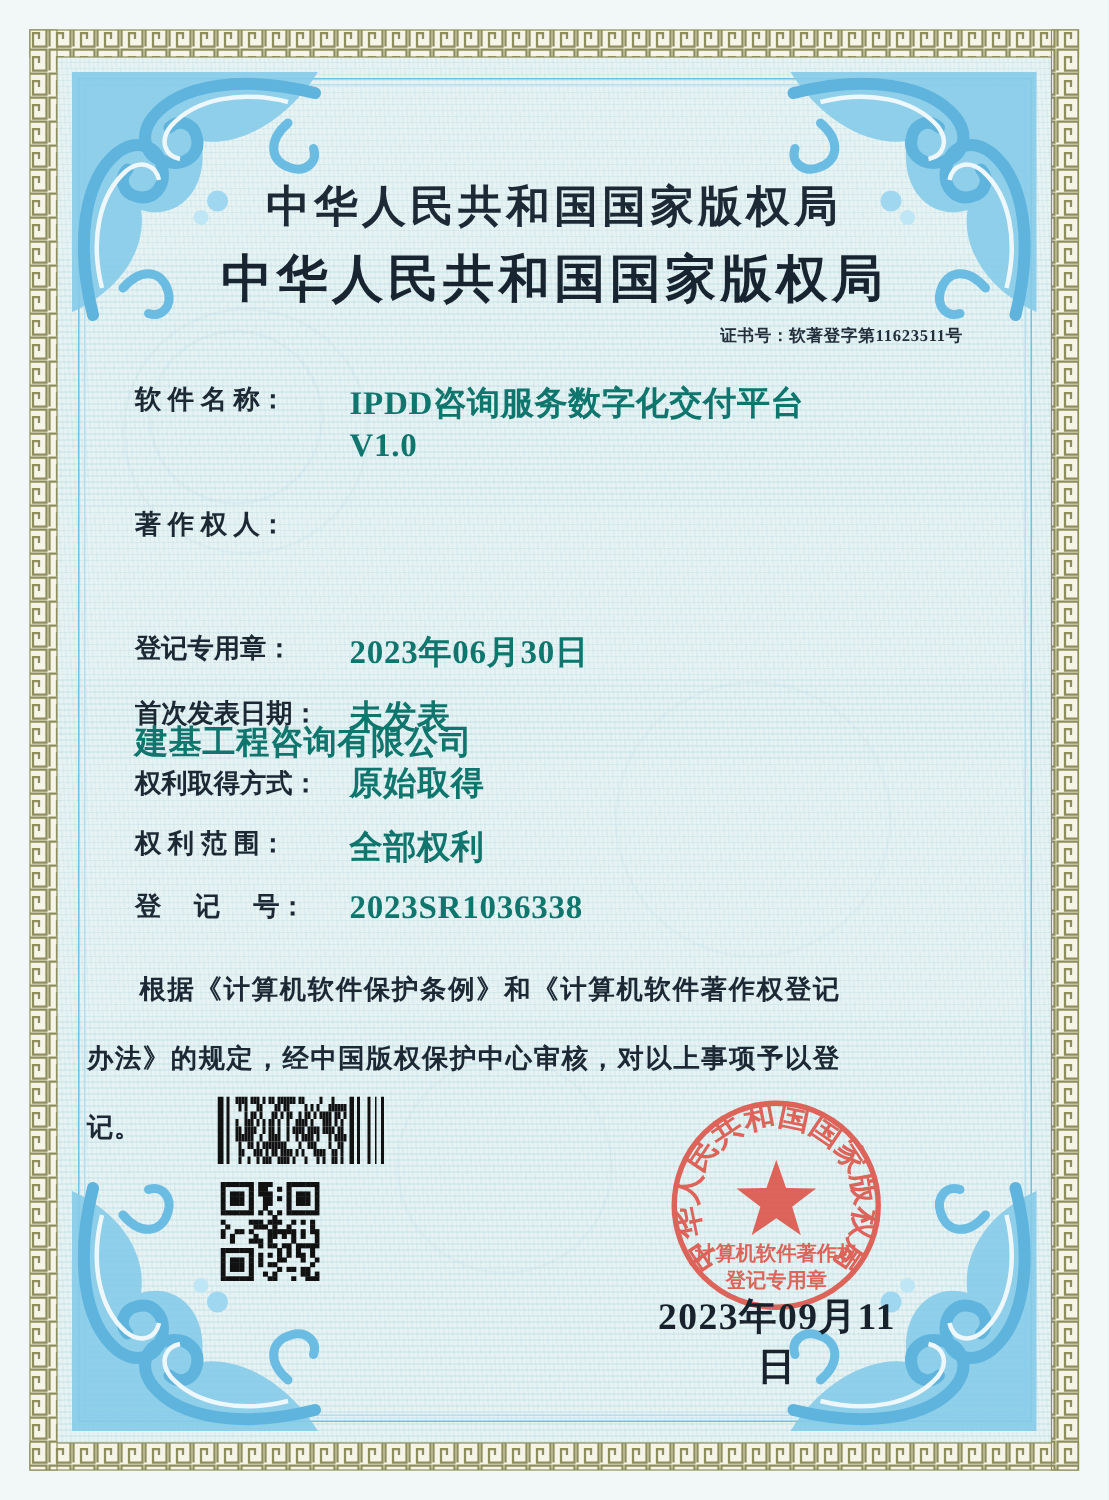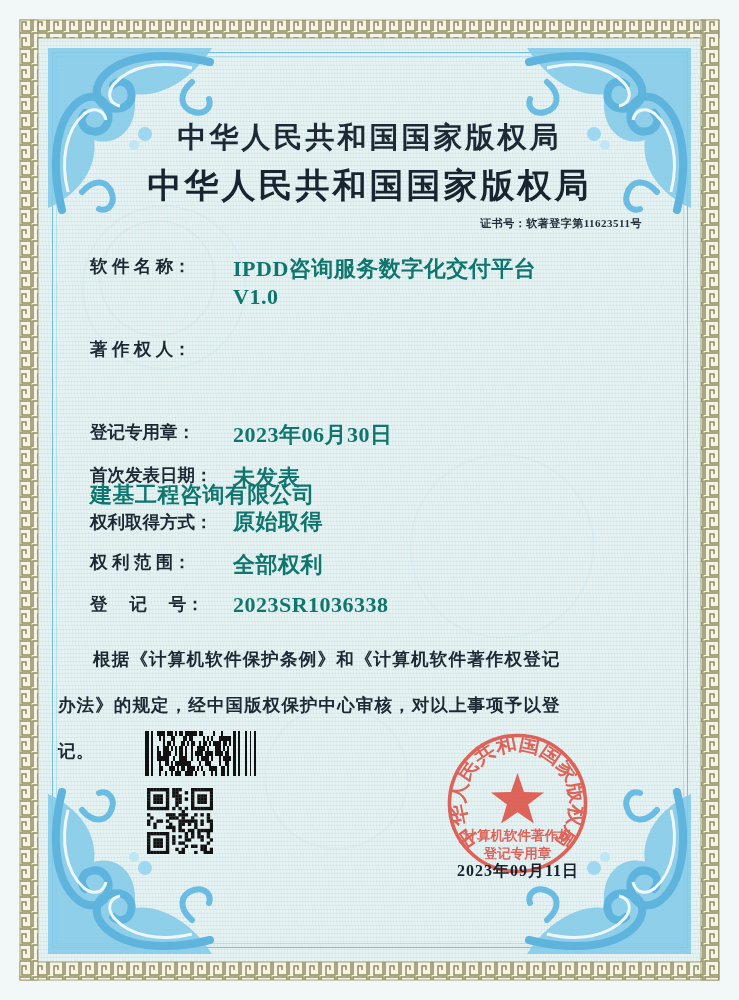--- a/index.html
+++ b/index.html
@@ -60,21 +60,21 @@
   .statement{
     position:absolute;left:58px;top:636px;width:502px;
     font-size:17.5px;font-weight:bold;line-height:46px;color:#1c2833;
     text-indent:2em;text-align:justify;letter-spacing:.5px;
   }
   .barcode{position:absolute;left:145px;top:731px;}
   .qrcode{position:absolute;left:147px;top:788px;}
   .seal{position:absolute;left:430px;top:716px;opacity:.84;}
   .issue-date{
     position:absolute;left:428px;top:861px;width:180px;text-align:center;
-    font-size:16px;font-weight:bold;color:#18222c;letter-spacing:1px;
+    font-size:25px;font-weight:bold;color:#18222c;letter-spacing:1px;
   }
 </style>
 </head>
 <body>
 
 <div class="cert">
 
   <div class="paper"></div>
 
   <svg class="frame" width="739" height="1000" aria-hidden="true">

